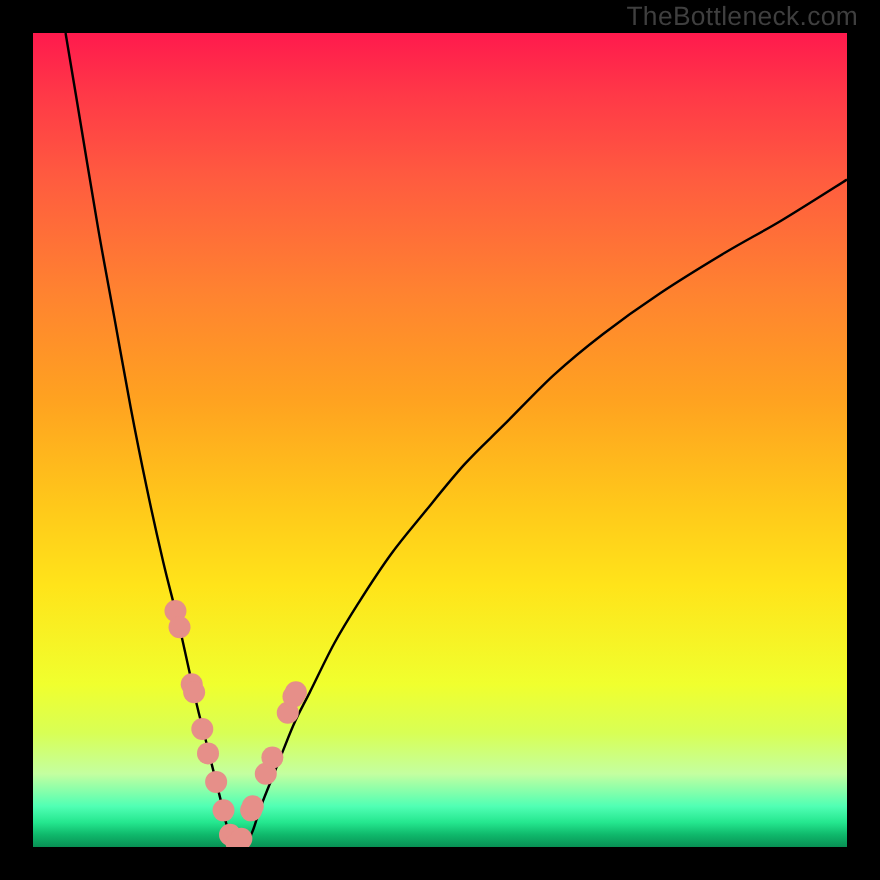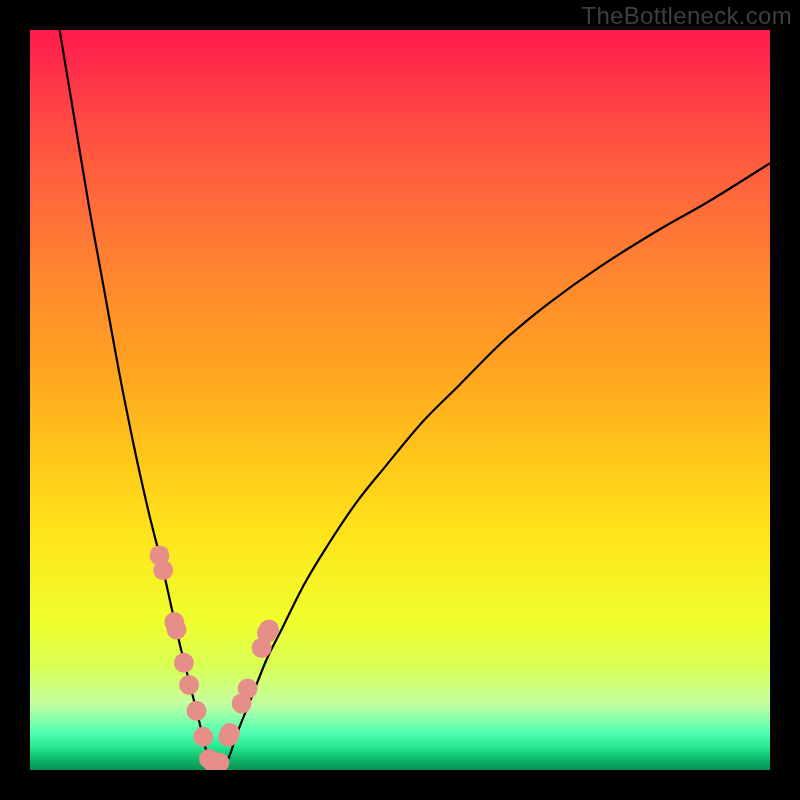--- a/index.html
+++ b/index.html
@@ -44,21 +44,21 @@
   .plot-svg {
     position: absolute;
     left: 0;
     top: 0;
     width: 740px;
     height: 740px;
   }
   .watermark {
     position: absolute;
     top: 2px;
-    right: 8px;
+    right: 20px;
     color: #3f3f3f;
     font-size: 24px;
     font-weight: 500;
     letter-spacing: 0.3px;
     user-select: none;
   }
 </style>
 </head>
 <body>
 

